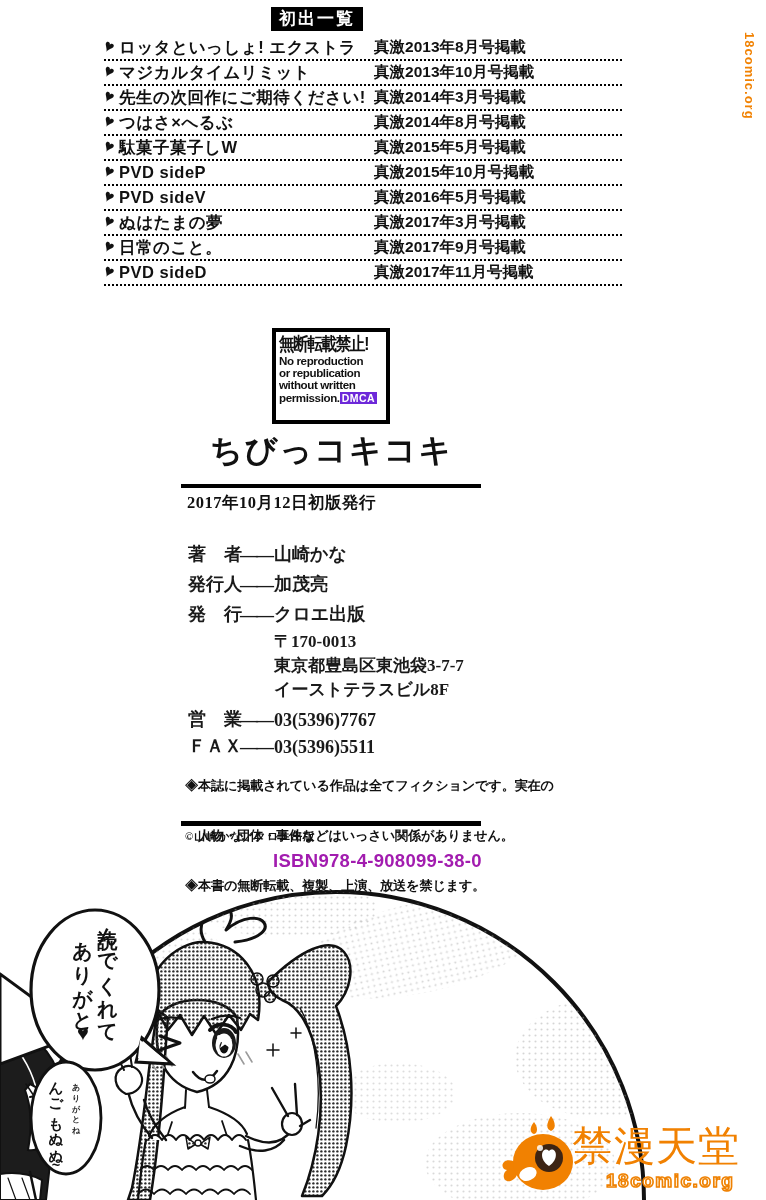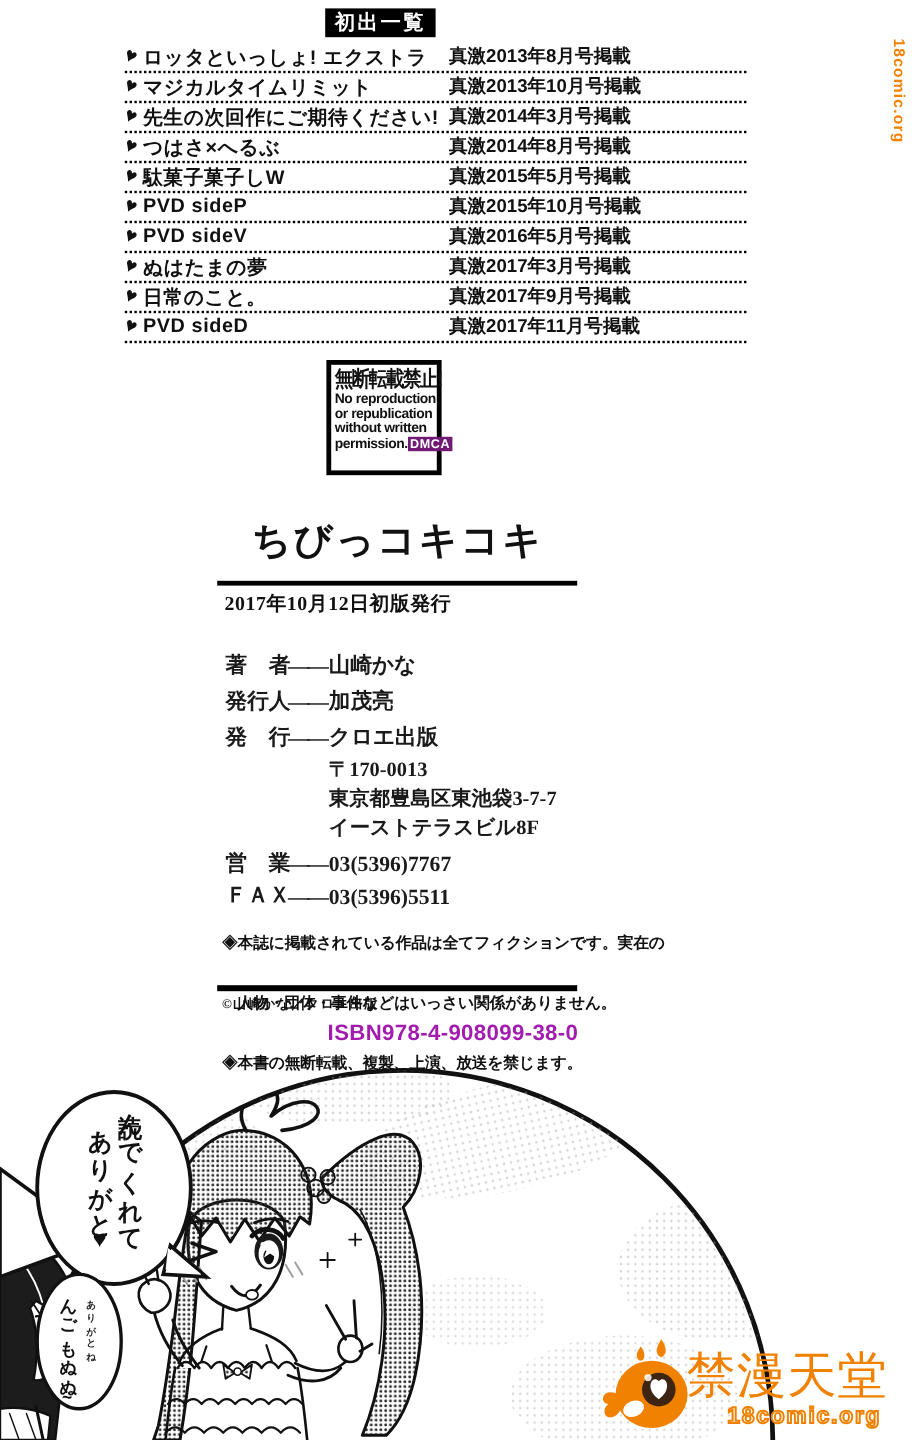--- a/index.html
+++ b/index.html
@@ -11,26 +11,26 @@
   
   .hdr{position:absolute;left:271px;top:7px;background:#000;color:#fff;font-size:17px;
        font-weight:800;padding:2px 8px;letter-spacing:2px;line-height:1.2;}
   
   .works{position:absolute;left:104px;top:36px;width:518px;}
   .wrow{display:flex;align-items:center;height:25px;border-bottom:2px dotted #000;box-sizing:border-box;}
   .heart{display:inline-block;transform:rotate(26deg);font-size:17px;line-height:1;margin:0 5px 2px 0;}
   .wtitle{width:255px;font-weight:800;font-size:16.5px;white-space:nowrap;letter-spacing:0.5px;}
   .wpub{flex:1;font-size:15.5px;font-weight:600;white-space:nowrap;}
   
-  .stamp{position:absolute;left:272px;top:300px;width:96px;height:96px;border:4px solid #000;
+  .stamp{position:absolute;left:272px;top:328px;width:118px;height:96px;border:4px solid #000;
          box-sizing:border-box;padding:2px 3px;background:#fff;}
   .stamp-jp{font-size:18px;font-weight:900;letter-spacing:-1.5px;white-space:nowrap;
             transform:scaleX(.86);transform-origin:0 50%;line-height:1.15;}
   .stamp-en{font-size:11.6px;line-height:12.3px;font-weight:700;letter-spacing:-0.4px;white-space:nowrap;}
-  .dmca{display:inline-block;background:#701a75;color:#fff;font-size:10.5px;font-weight:800;
+  .dmca{display:inline-block;background:#6d28d9;color:#fff;font-size:10.5px;font-weight:800;
         padding:0 2px;letter-spacing:0.5px;}
   
   .serif{font-family:"Liberation Serif",serif;}
   .btitle{position:absolute;left:210px;top:429px;font-size:32px;font-weight:900;letter-spacing:2px;}
   .rule{position:absolute;background:#000;}
   .edate{position:absolute;left:187px;top:492px;font-size:16.5px;font-weight:700;letter-spacing:0.5px;}
   .fields{position:absolute;left:188px;top:536px;font-size:18px;font-weight:700;color:#1a1a1a;}
   .fline{height:30px;display:flex;align-items:flex-end;white-space:pre;}
   .cline{height:27px;}
   .flabel{display:inline-block;width:52px;white-space:pre;}

